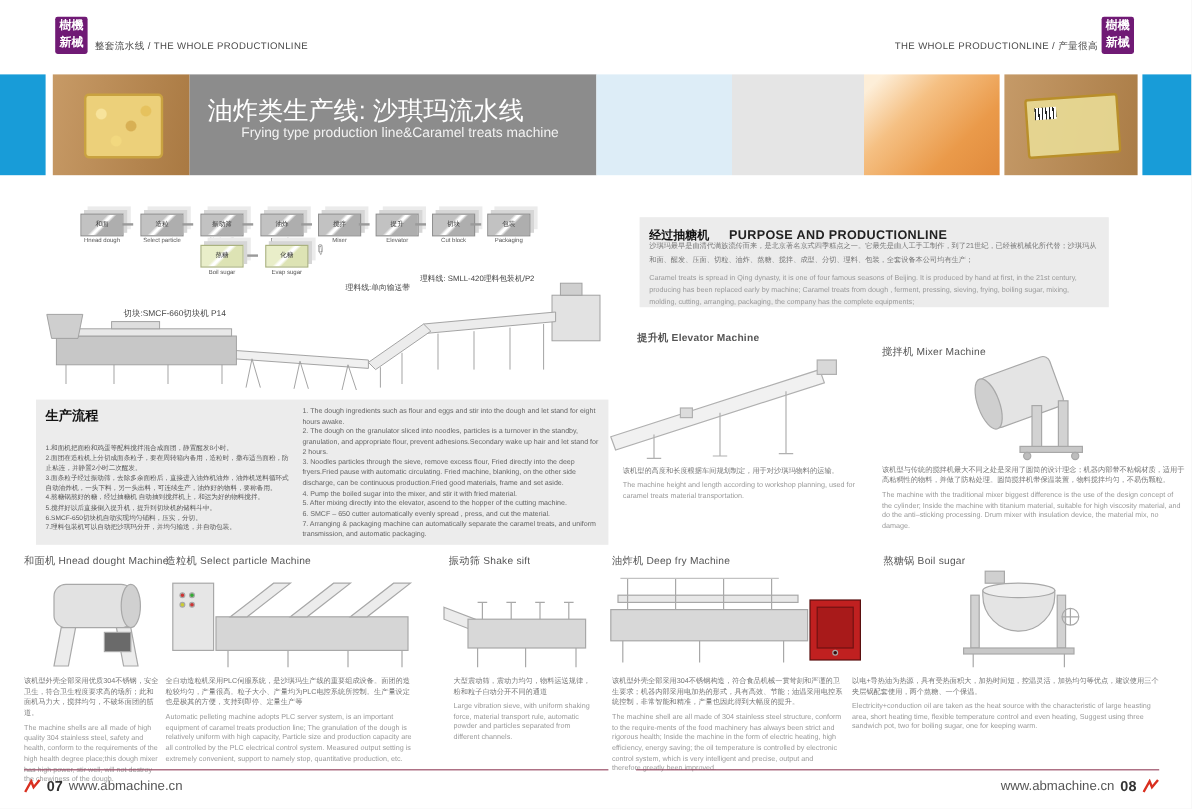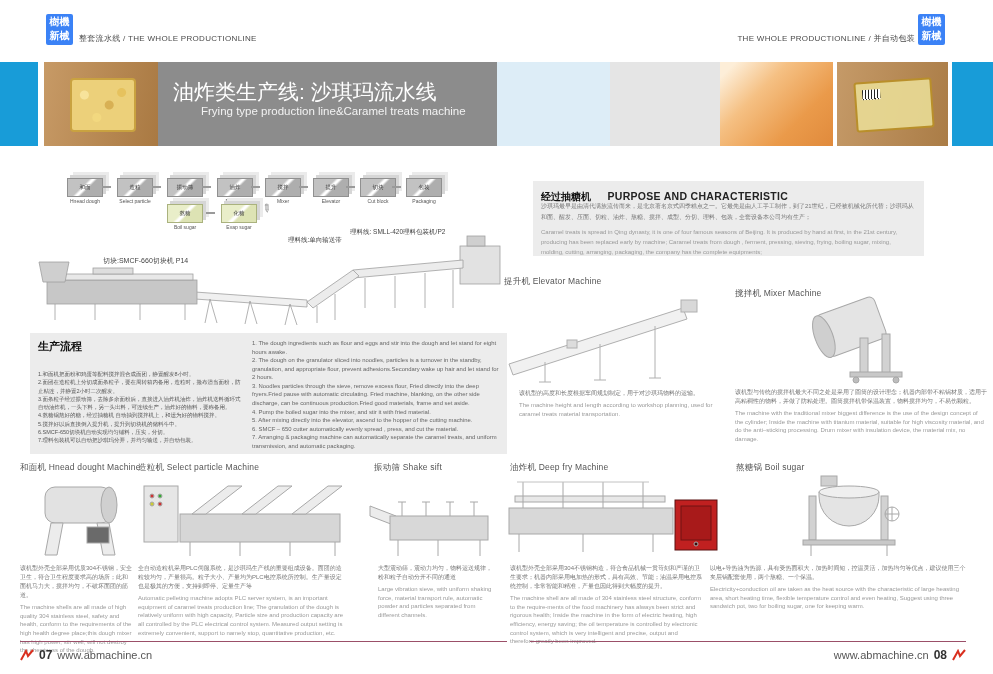--- a/index.html
+++ b/index.html
@@ -1,20 +1,20 @@
 <!DOCTYPE html>
 <html><head>
 <meta charset="utf-8">
 <style>
   html,body{margin:0;padding:0;background:#f2f2f2;}
   #page{position:relative;width:993px;height:674px;background:#fff;overflow:hidden;
         font-family:"Liberation Sans","DejaVu Sans",sans-serif;color:#444;}
   .abs{position:absolute;}
   
-  .stamp{position:absolute;width:27px;height:30px;background:#3b82f6;color:#fff;
+  .stamp{position:absolute;width:27px;height:30px;background:#701a75;color:#fff;
          font-size:10px;font-weight:bold;line-height:14px;text-align:center;border-radius:2px;padding-top:1px;}
   .hdr-label{position:absolute;top:33px;font-size:8px;color:#4a4a4a;letter-spacing:.3px;white-space:nowrap;}
   
   .hero-seg{position:absolute;top:62px;height:84px;}
   .hero-title-cn{position:absolute;left:173px;top:78px;font-size:21px;color:#fff;white-space:nowrap;}
   .hero-title-en{position:absolute;left:174px;top:105px;font-size:11.5px;color:#f2f2f2;white-space:nowrap;margin-left:27px;}
   .treat{position:absolute;left:26px;top:16px;width:62px;height:50px;background:#ecd07a;border:2px solid #c9a240;
          border-radius:4px;background-image:radial-gradient(circle at 20% 30%,#f7e39b 4px,transparent 5px),
          radial-gradient(circle at 60% 50%,#d8b054 4px,transparent 5px),
          radial-gradient(circle at 40% 75%,#f2d87f 4px,transparent 5px),
@@ -60,21 +60,21 @@
 <body>
 
 <div id="page">
 
   <div class="stamp" style="left:46px;top:14px;">
     <div>樹機</div>
     <div>新械</div>
   </div>
   <div class="hdr-label" style="left:79px;">整套流水线 / THE WHOLE PRODUCTIONLINE</div>
 
-  <div class="hdr-label" style="right:78px;">THE WHOLE PRODUCTIONLINE / 并自动包装</div>
+  <div class="hdr-label" style="right:78px;">THE WHOLE PRODUCTIONLINE / 产量很高</div>
   <div class="stamp" style="left:918px;top:14px;">
     <div>樹機</div>
     <div>新械</div>
   </div>
 
   <div class="hero-seg" style="left:0;width:38px;background:#189cd8;"></div>
   <div class="hero-seg" style="left:44px;width:114px;background:linear-gradient(100deg,#c79a66,#a97942);">
     <div class="treat"></div>
   </div>
   <div class="hero-seg" style="left:158px;width:339px;background:#8c8c8c;">
@@ -199,27 +199,27 @@
       <div class="tiny-en">4. Pump the boiled sugar into the mixer, and stir it with fried material.</div>
       <div class="tiny-en">5. After mixing directly into the elevator, ascend to the hopper of the cutting machine.</div>
       <div class="tiny-en">6. SMCF – 650 cutter automatically evenly spread , press, and cut the material.</div>
       <div class="tiny-en">7. Arranging &amp; packaging machine can automatically separate the caramel treats, and uniform transmission, and automatic packaging.</div>
     </div>
   </div>
 
   <div class="panel" style="left:533px;top:181px;width:391px;height:75px;">
     <div class="abs" style="left:8px;top:5px;">
       <span class="purpose-head-cn">经过抽糖机</span>
-      <span class="purpose-head-en">PURPOSE AND CHARACTERISTIC</span>
+      <span class="purpose-head-en">PURPOSE AND PRODUCTIONLINE</span>
     </div>
     <div class="abs purpose-cn" style="left:8px;top:20px;width:374px;">沙琪玛最早是由清代满族流传而来，是北京著名京式四季糕点之一。它最先是由人工手工制作，到了21世纪，已经被机械化所代替；沙琪玛从和面、醒发、压面、切粒、油炸、熬糖、搅拌、成型、分切、理料、包装，全套设备本公司均有生产；</div>
     <div class="abs purpose-en" style="left:8px;top:46px;width:374px;">Caramel treats is spread in Qing dynasty, it is one of four famous seasons of Beijing. It is produced by hand at first, in the 21st century, producing has been replaced early by machine; Caramel treats from dough , ferment, pressing, sieving, frying, boiling sugar, mixing, molding, cutting, arranging, packaging, the company has the complete equipments;</div>
   </div>
 
-  <div class="mtitle" style="left:504px;top:276px;">提升机 Elevator Machine</div>
+  <div class="mtitle" style="left:531px;top:276px;font-weight:bold;">提升机 Elevator Machine</div>
   <svg class="abs" style="left:505px;top:288px;" width="200" height="98" viewBox="0 0 200 98">
     <g stroke="#b0b0b0" stroke-width="1" fill="#ececec">
       <polygon points="4,76 178,20 182,31 8,87" fill="#f1f1f1"></polygon>
       <rect x="176" y="12" width="16" height="12" fill="#d8d8d8"></rect>
       <line x1="40" y1="74" x2="40" y2="94"></line>
         <line x1="34" y1="94" x2="46" y2="94"></line>
       <line x1="95" y1="56" x2="95" y2="92"></line>
         <line x1="89" y1="92" x2="101" y2="92"></line>
       <line x1="150" y1="38" x2="150" y2="90"></line>
         <line x1="144" y1="90" x2="156" y2="90"></line>

